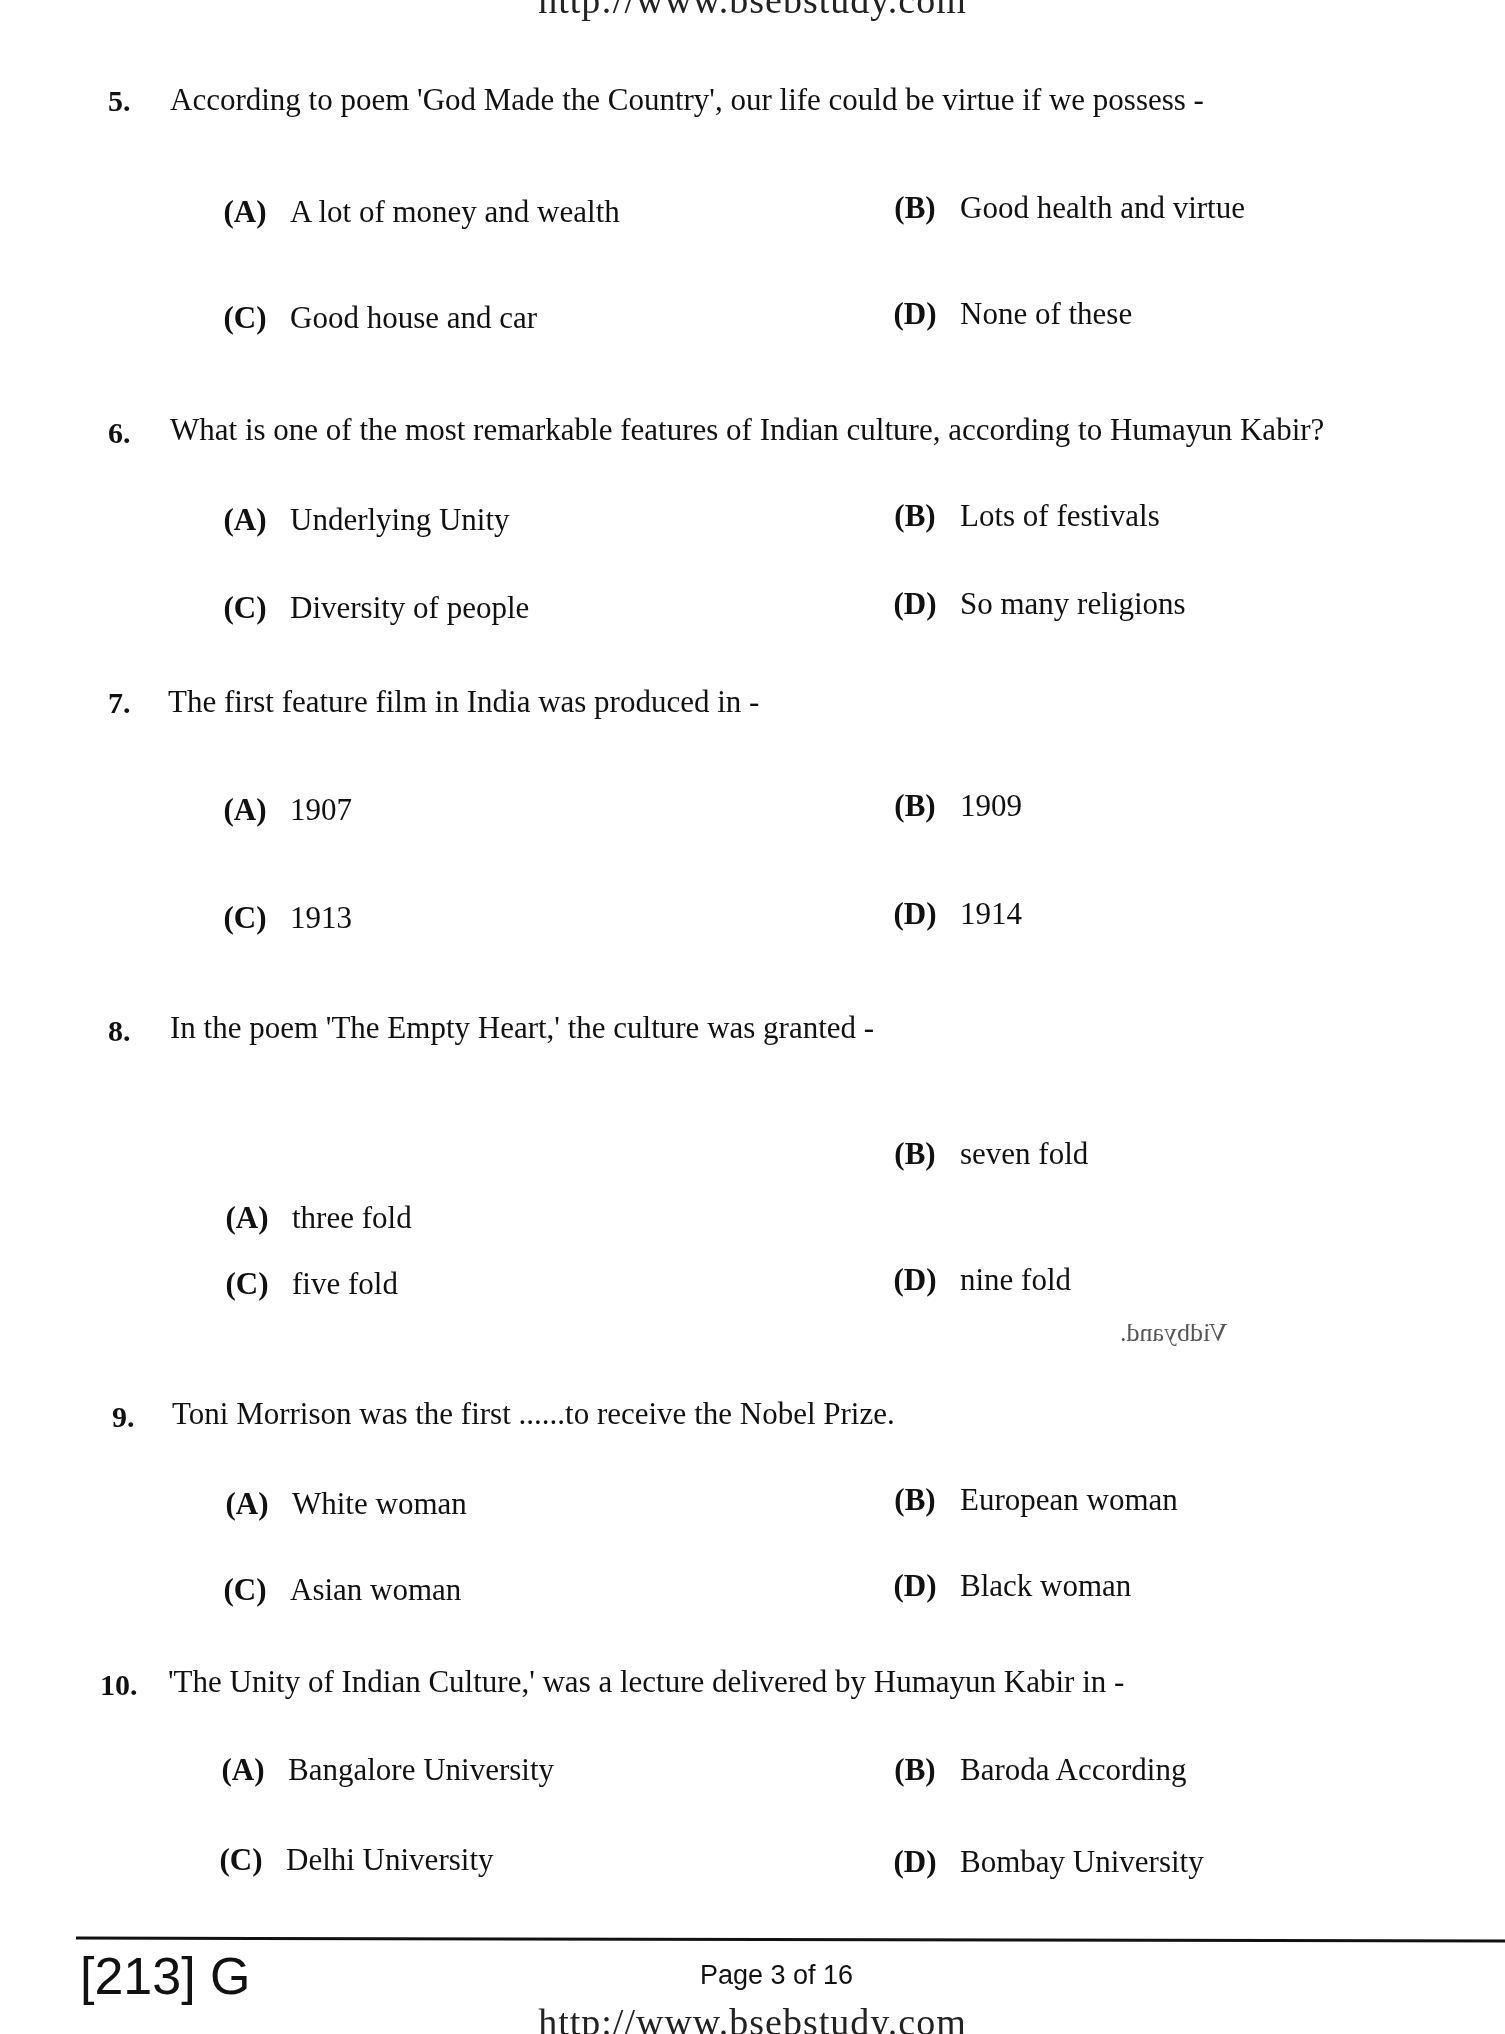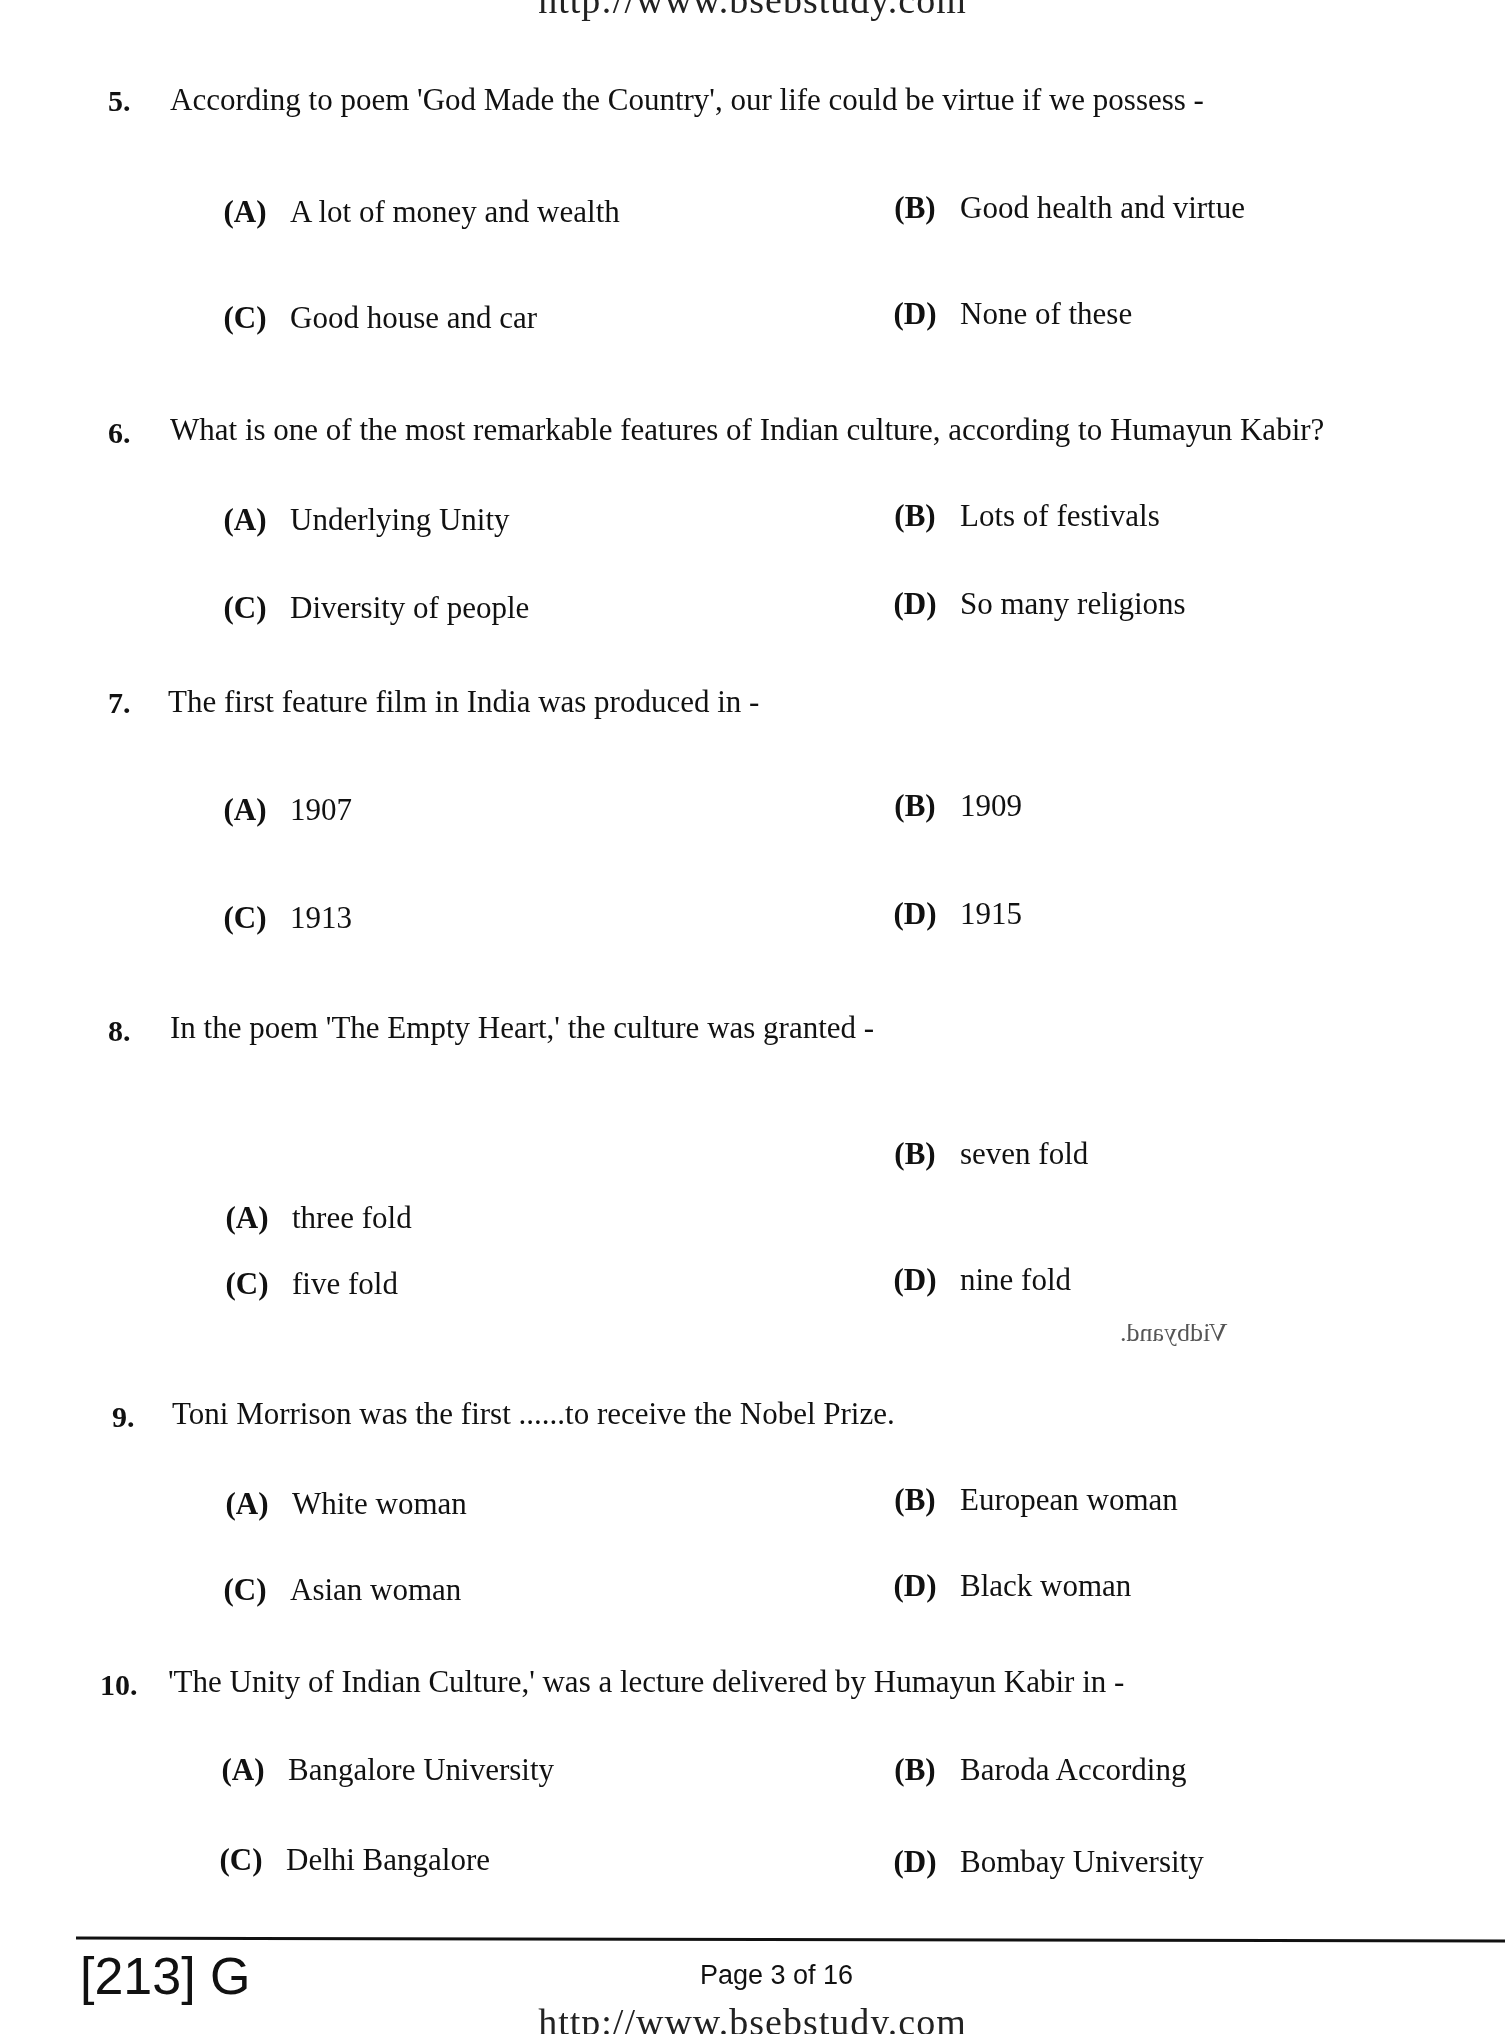--- a/index.html
+++ b/index.html
@@ -41,21 +41,21 @@
   <div class="opt" style="left:200px;top:590px"><span class="lab">(C)</span><span>Diversity of people</span></div>
   <div class="opt" style="left:870px;top:586px"><span class="lab">(D)</span><span>So many religions</span></div>
 </div>
 
 <div class="q">
   <span class="qnum" style="left:108px;top:686px">7.</span>
   <span class="qtext" style="left:168px;top:684px">The first feature film in India was produced in -</span>
   <div class="opt" style="left:200px;top:792px"><span class="lab">(A)</span><span>1907</span></div>
   <div class="opt" style="left:870px;top:788px"><span class="lab">(B)</span><span>1909</span></div>
   <div class="opt" style="left:200px;top:900px"><span class="lab">(C)</span><span>1913</span></div>
-  <div class="opt" style="left:870px;top:896px"><span class="lab">(D)</span><span>1915</span></div>
+  <div class="opt" style="left:870px;top:896px"><span class="lab">(D)</span><span>1914</span></div>
 </div>
 
 <div class="q">
   <span class="qnum" style="left:108px;top:1014px">8.</span>
   <span class="qtext" style="left:170px;top:1010px">In the poem 'The Empty Heart,' the culture was granted -</span>
   <div class="opt" style="left:202px;top:1200px"><span class="lab">(A)</span><span>three fold</span></div>
   <div class="opt" style="left:870px;top:1136px"><span class="lab">(B)</span><span>seven fold</span></div>
   <div class="opt" style="left:202px;top:1266px"><span class="lab">(C)</span><span>five fold</span></div>
   <div class="opt" style="left:870px;top:1262px"><span class="lab">(D)</span><span>nine fold</span></div>
 </div>
@@ -69,20 +69,20 @@
   <div class="opt" style="left:870px;top:1482px"><span class="lab">(B)</span><span>European woman</span></div>
   <div class="opt" style="left:200px;top:1572px"><span class="lab">(C)</span><span>Asian woman</span></div>
   <div class="opt" style="left:870px;top:1568px"><span class="lab">(D)</span><span>Black woman</span></div>
 </div>
 
 <div class="q">
   <span class="qnum" style="left:100px;top:1668px">10.</span>
   <span class="qtext" style="left:168px;top:1664px">'The Unity of Indian Culture,' was a lecture delivered by Humayun Kabir in -</span>
   <div class="opt" style="left:198px;top:1752px"><span class="lab">(A)</span><span>Bangalore University</span></div>
   <div class="opt" style="left:870px;top:1752px"><span class="lab">(B)</span><span>Baroda According</span></div>
-  <div class="opt" style="left:196px;top:1842px"><span class="lab">(C)</span><span>Delhi Bangalore</span></div>
+  <div class="opt" style="left:196px;top:1842px"><span class="lab">(C)</span><span>Delhi University</span></div>
   <div class="opt" style="left:870px;top:1844px"><span class="lab">(D)</span><span>Bombay University</span></div>
 </div>
 
 <div class="footer-line"></div>
 <div class="code">[213] G</div>
 <div class="pageno">Page 3 of 16</div>
 <div class="url bottom">http://www.bsebstudy.com</div>
 
 </body></html>

